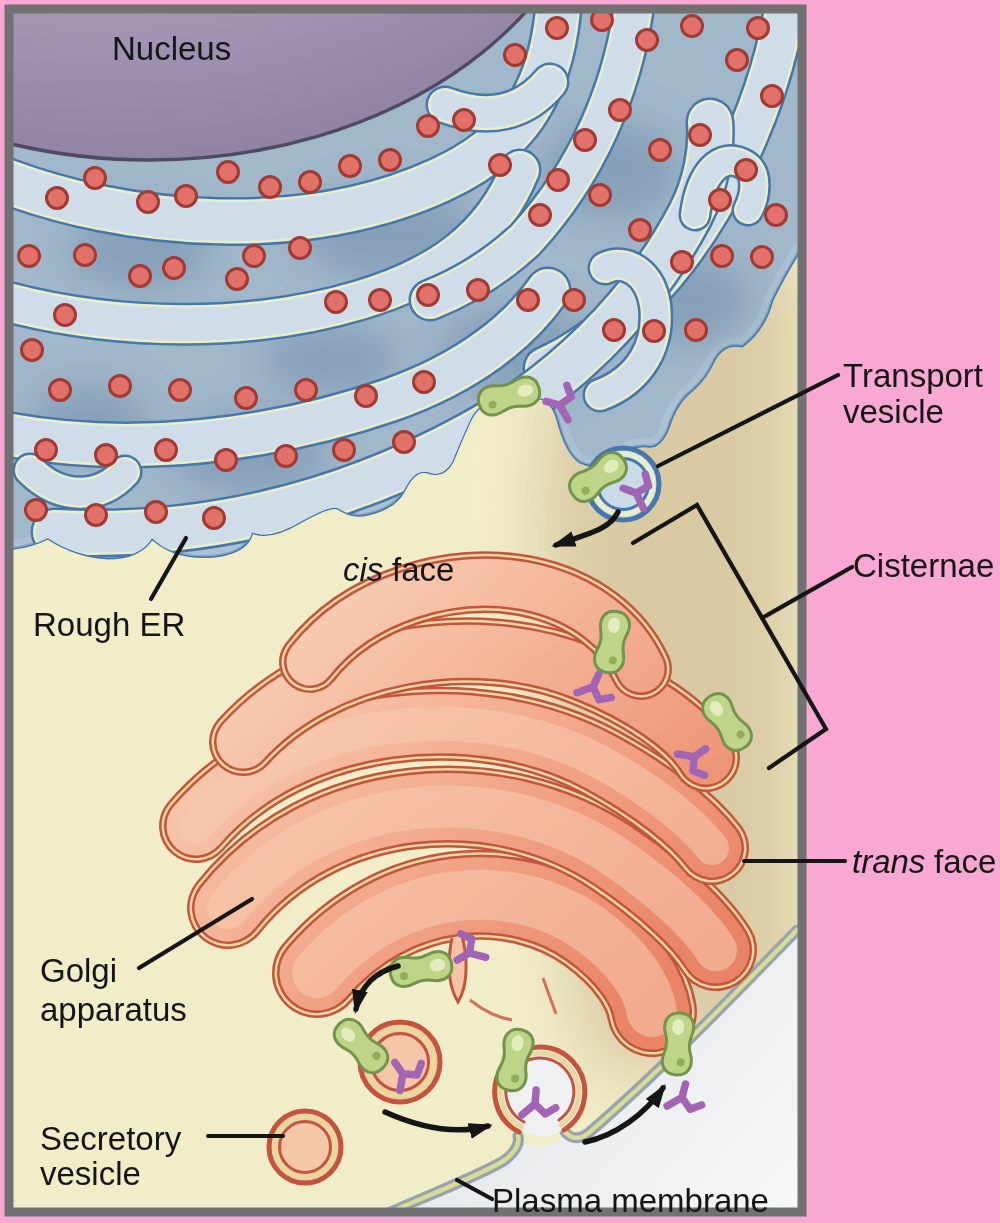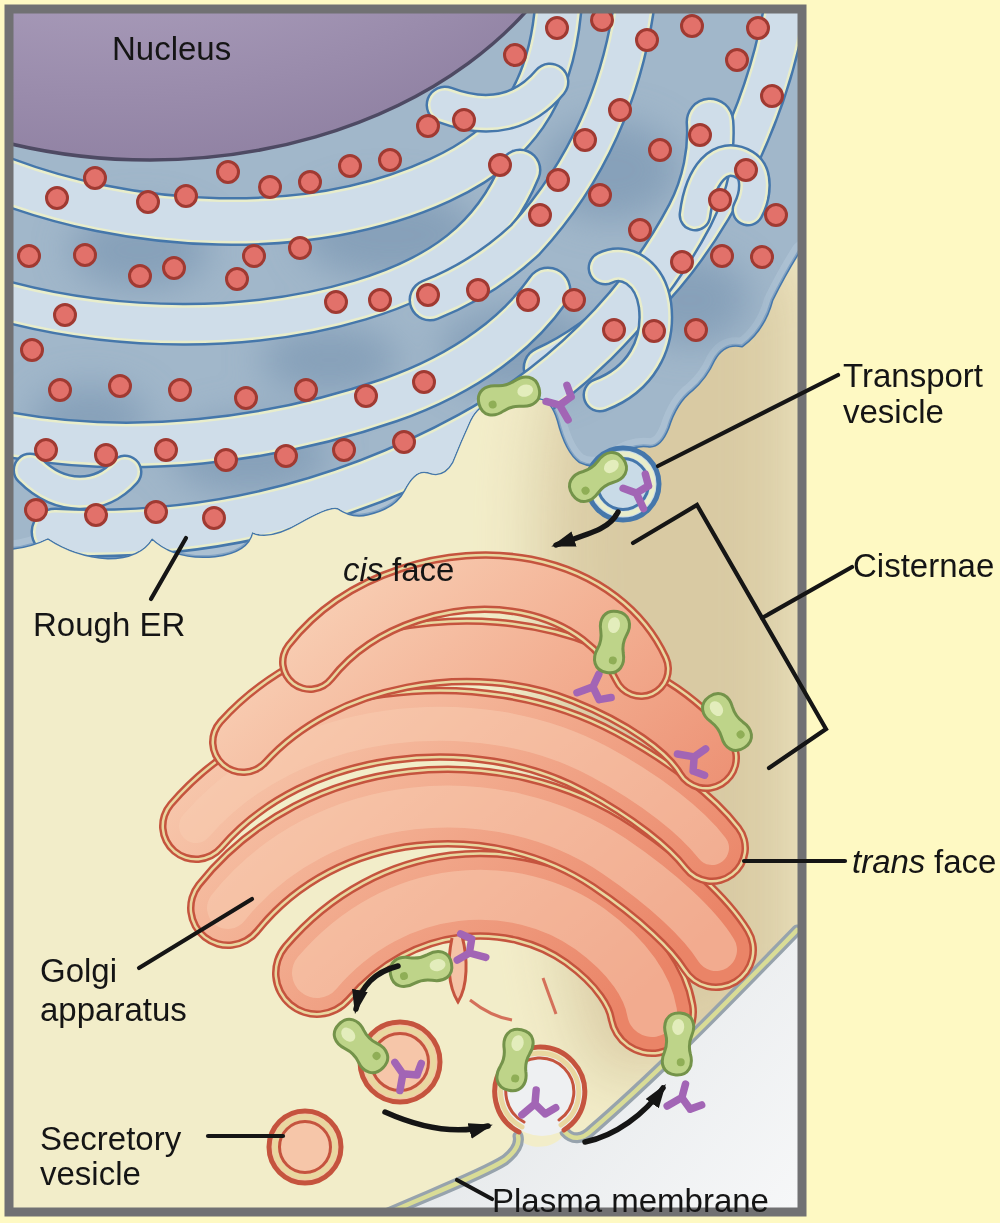--- a/index.html
+++ b/index.html
@@ -18,21 +18,21 @@
     --golgicream:#e9d7a0;
     --vesblue:#c9dbe7;
     --vespink:#f6c6a9;
     --pmgray:#97a3ad;
     --pmgreen:#d9dc96;
     --green:#bed489;
     --greenline:#74934a;
     --purple:#a265b5;
   }
   html,body{margin:0;padding:0;background:#ffffff;}
-  .stage{width:1000px;height:1223px;position:relative;background:#fef9c3;}
+  .stage{width:1000px;height:1223px;position:relative;background:#f9a8d4;}
   text{font-family:"Liberation Sans", sans-serif;font-size:33px;fill:var(--ink);}
   .it{font-style:italic;}
   .ln{stroke:var(--ink);stroke-width:4.2;fill:none;stroke-linecap:round;}
   .arrow{stroke:var(--ink);stroke-width:5.5;fill:none;stroke-linecap:round;}
   .erO{stroke:var(--erblue);fill:none;stroke-linecap:round;}
   .erC{stroke:var(--ercream);fill:none;stroke-linecap:round;}
   .erL{stroke:var(--erlumen);fill:none;stroke-linecap:round;}
   .gO{stroke:var(--golgiline);fill:none;stroke-linecap:round;}
   .gC{stroke:var(--golgicream);fill:none;stroke-linecap:round;}
   .gB{stroke:url(#golgiGrad);fill:none;stroke-linecap:round;}

